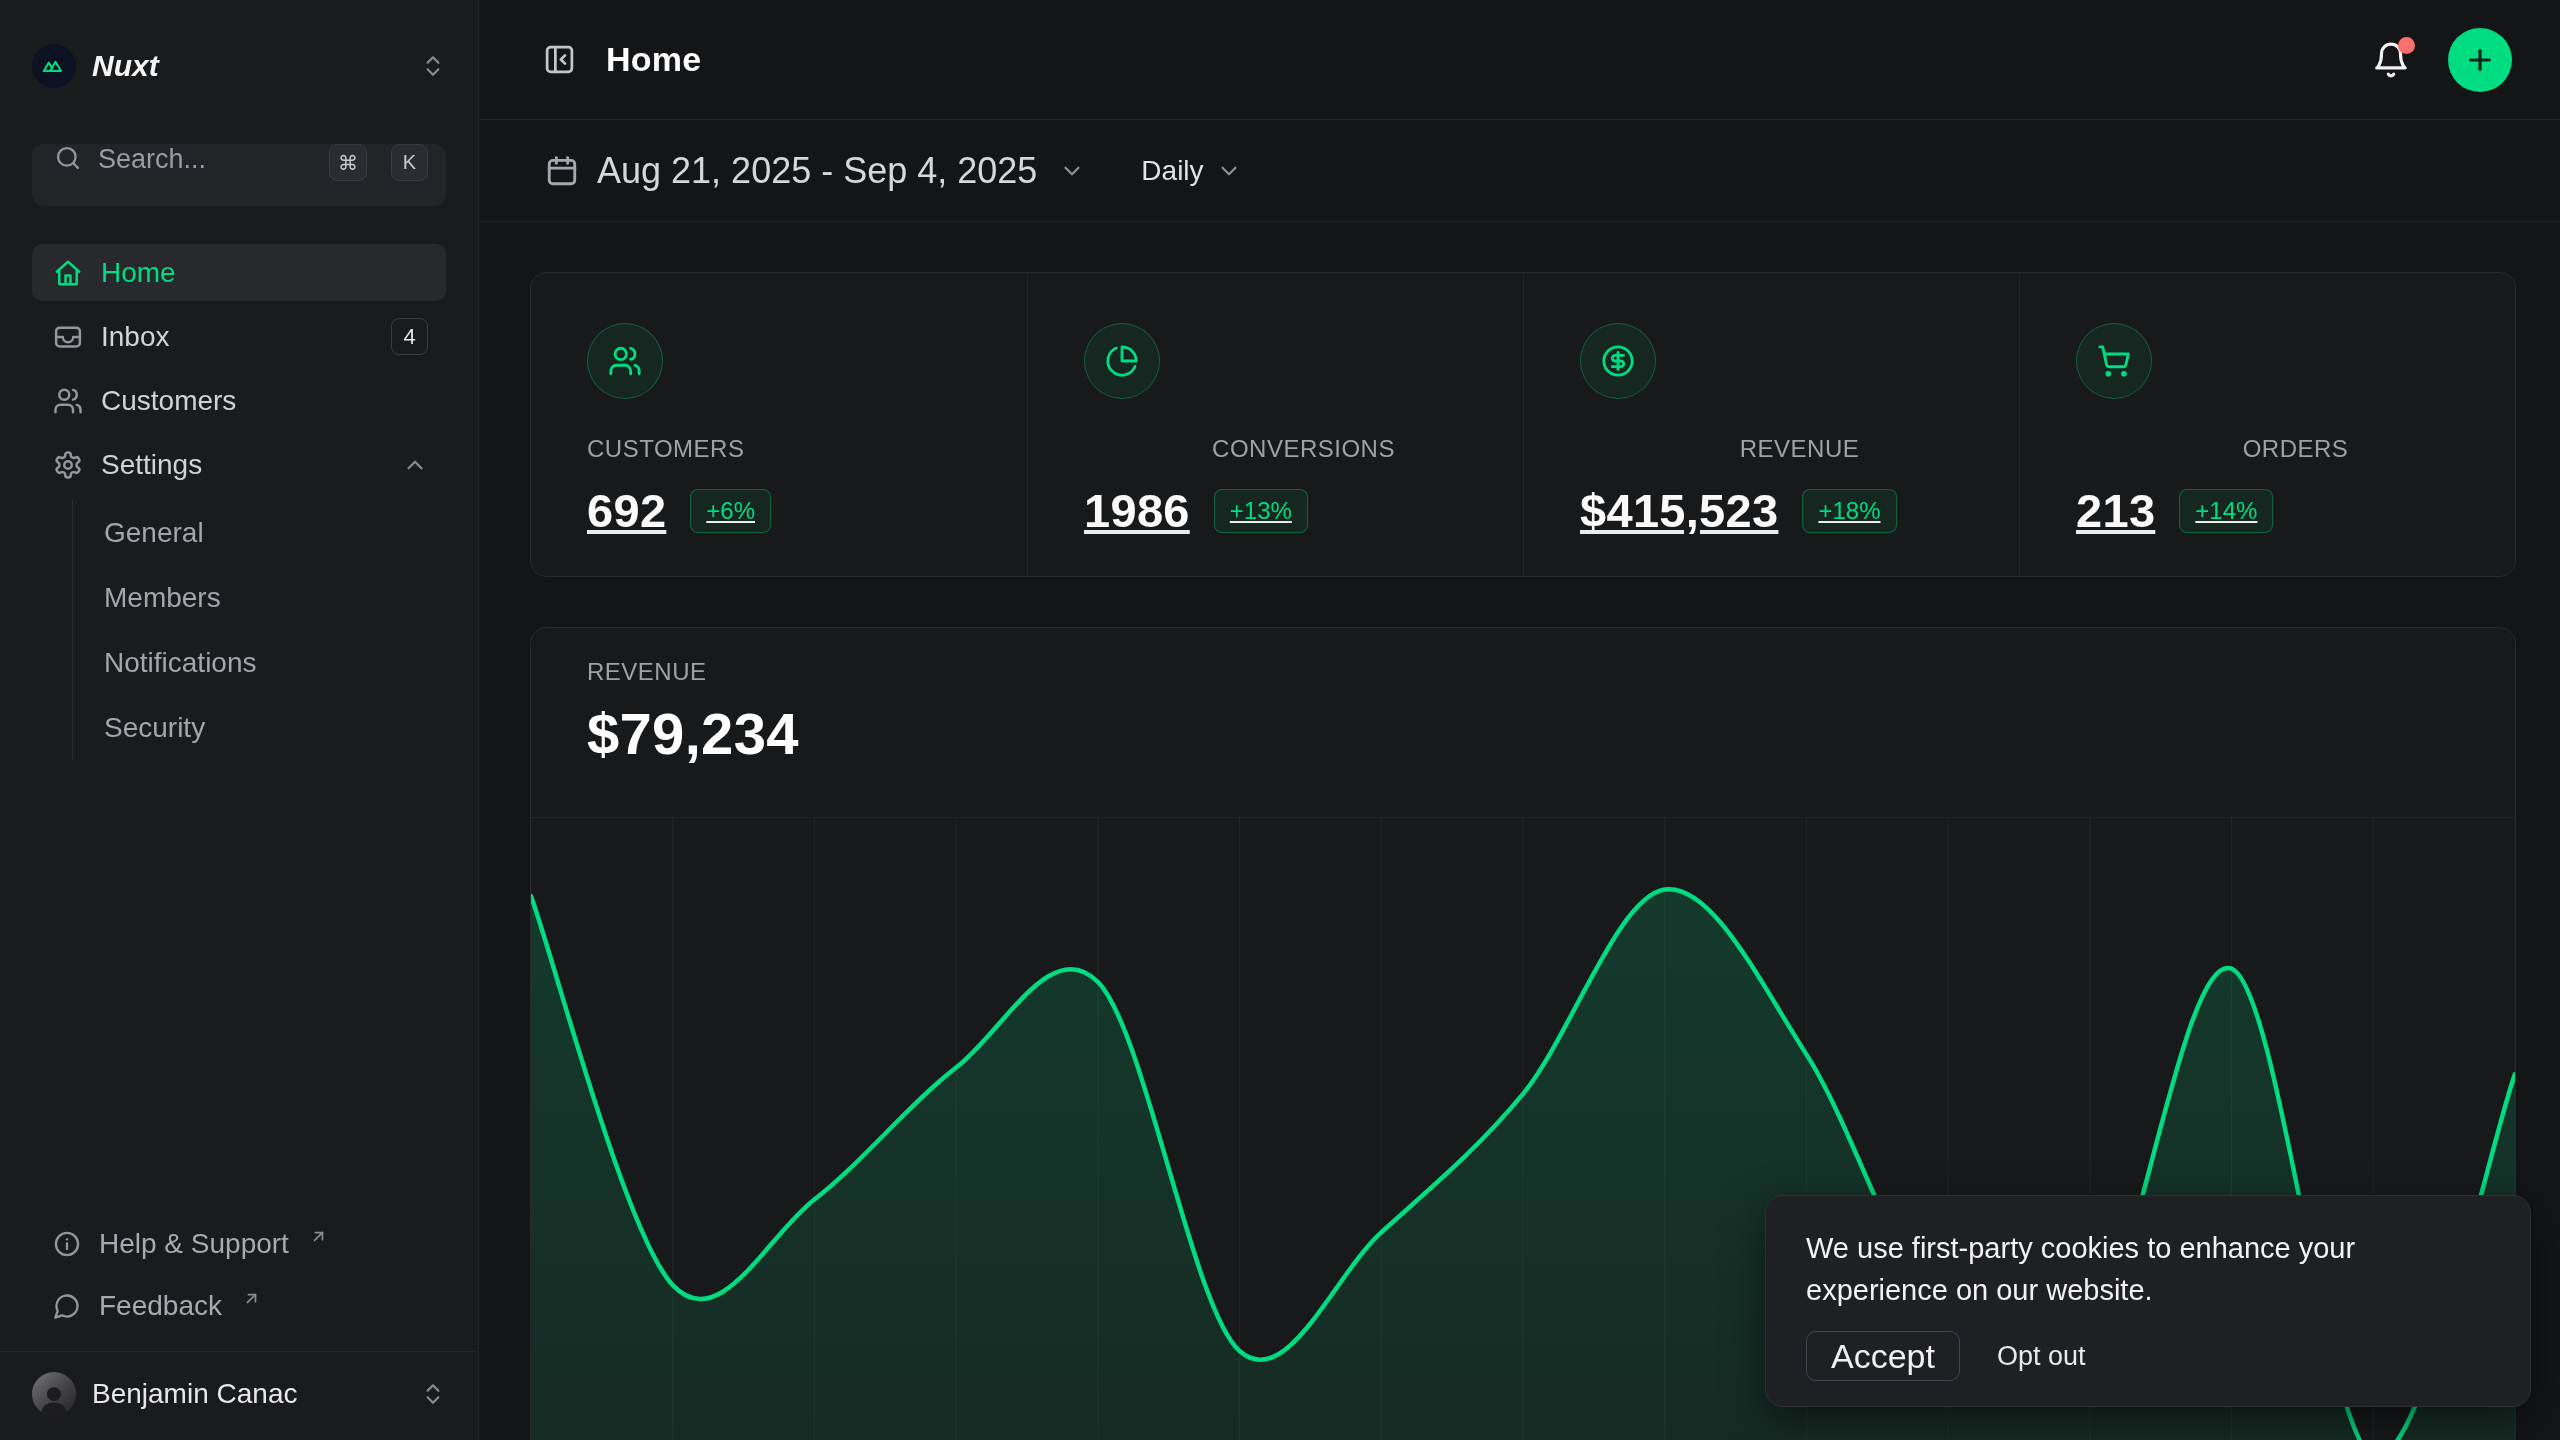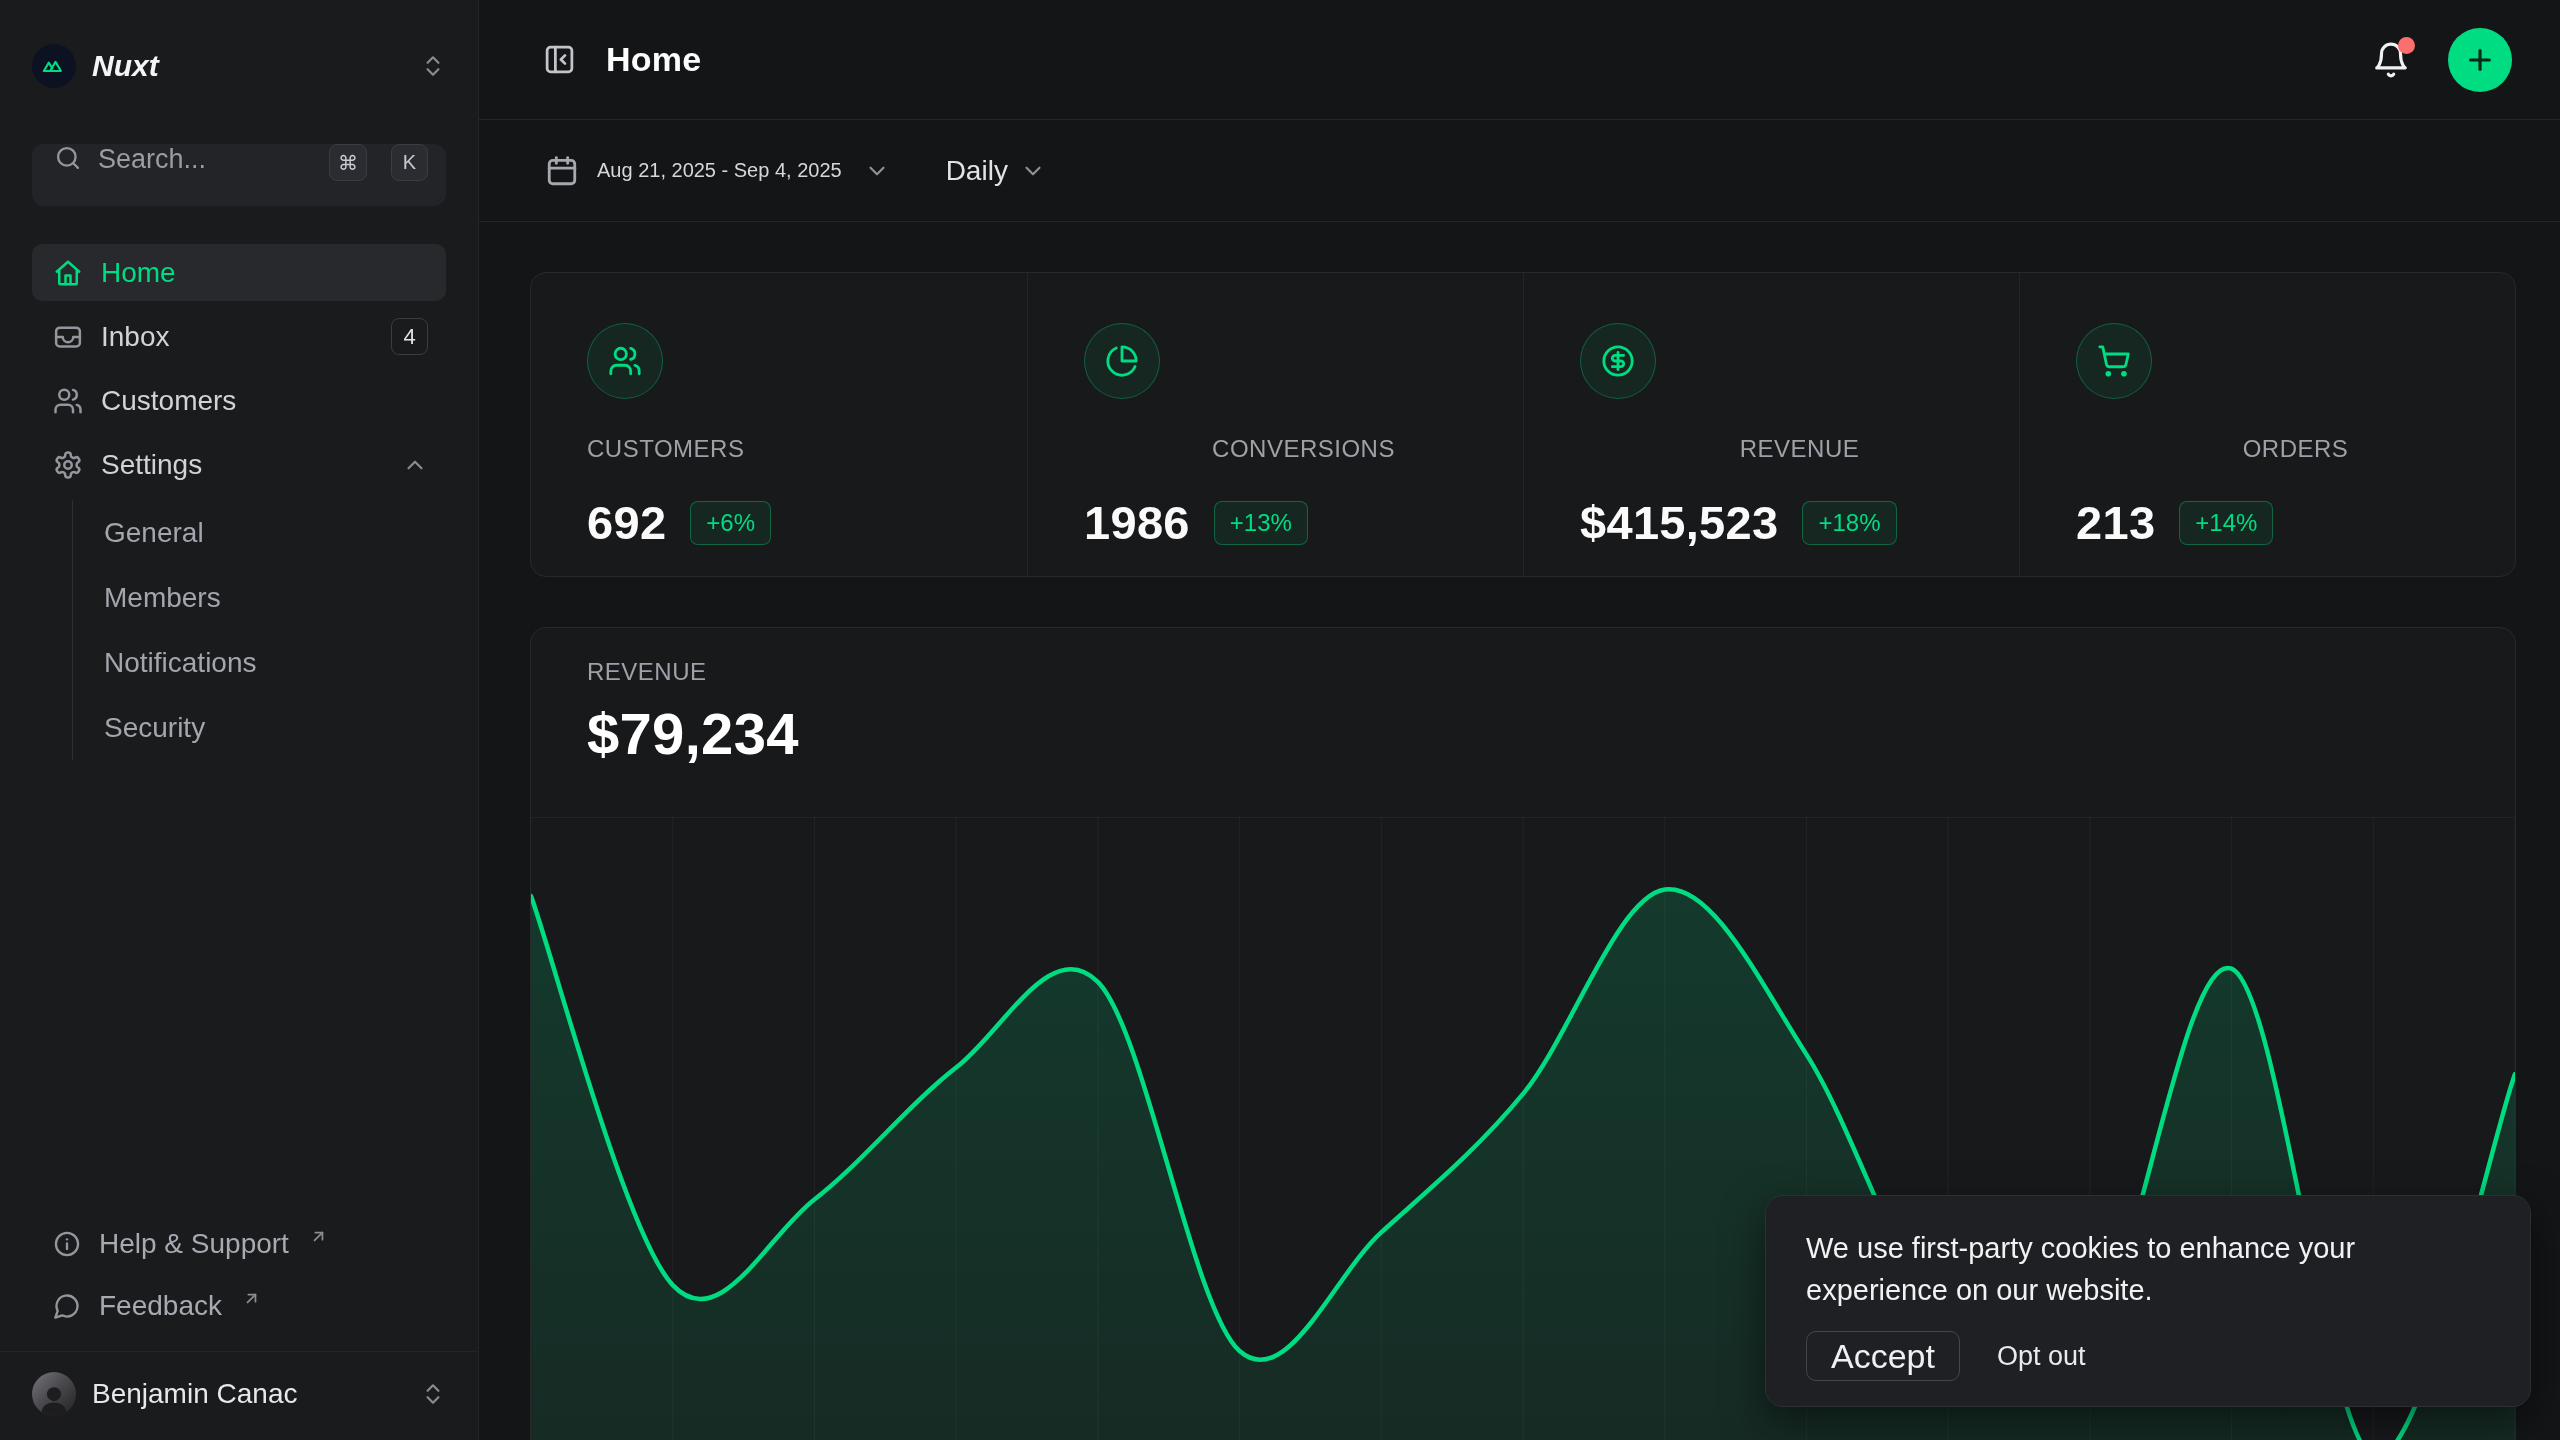--- a/index.html
+++ b/index.html
@@ -112,21 +112,21 @@
     width:64px; height:64px; border-radius:50%;
     display:flex; align-items:center; justify-content:center;
     cursor:pointer; border:none; color:#06281a;
   }
 
   .toolbar {
     height:102px; border-bottom:1px solid #242529;
     display:flex; align-items:center; padding:0 48px 0 66px; flex:none; gap:0;
   }
   .date-btn { display:flex; align-items:center; gap:16px; cursor:pointer; color:#a6a7af; }
-  .date-text { font-size:20px; color:#d6d7dc; font-weight:500; margin:0 6px 0 2px; white-space:nowrap; }
+  .date-text { font-size:36px; color:#d6d7dc; font-weight:500; margin:0 6px 0 2px; white-space:nowrap; }
   .chev { color:#8f9098; display:flex; }
   .daily-btn { display:flex; align-items:center; gap:12px; margin-left:56px; cursor:pointer; }
   .daily-text { font-size:28px; color:#e3e3e7; font-weight:500; }
 
   .content { flex:1; padding:50px 0 0 51px; min-height:0; }
 
   .stats-card {
     width:1986px; height:305px;
     background:#18191b; border:1px solid #28292d; border-radius:16px;
     display:grid; grid-template-columns:1fr 1fr 1fr 1fr;
@@ -134,21 +134,21 @@
   .stat-cell { padding:50px 0 0 56px; }
   .stat-cell + .stat-cell { border-left:1px solid #242529;text-align:center; }
   .stat-icon-circle {
     width:76px; height:76px; border-radius:50%;
     background:rgba(0,220,130,0.07);
     border:1.5px solid rgba(0,220,130,0.32);
     display:flex; align-items:center; justify-content:center;
     color:#00dc82;
   }
   .stat-label { margin-top:36px; font-size:24px; font-weight:500; letter-spacing:.5px; color:#9fa0a8; }
-  .stat-value-row { margin-top:32px; display:flex; align-items:center; gap:24px; }
+  .stat-value-row { margin-top:20px; display:flex; align-items:center; gap:24px;text-decoration:underline; }
   .stat-value { font-size:47px; font-weight:700; color:#fafafa; letter-spacing:.3px; }
   .delta-badge {
     height:44px; padding:0 15px; border-radius:8px;
     background:rgba(0,220,130,0.07);
     border:1px solid rgba(0,220,130,0.35);
     display:flex; align-items:center;
     font-size:24px; font-weight:500; color:#00dc82;
   }
 
   .revenue-card {

